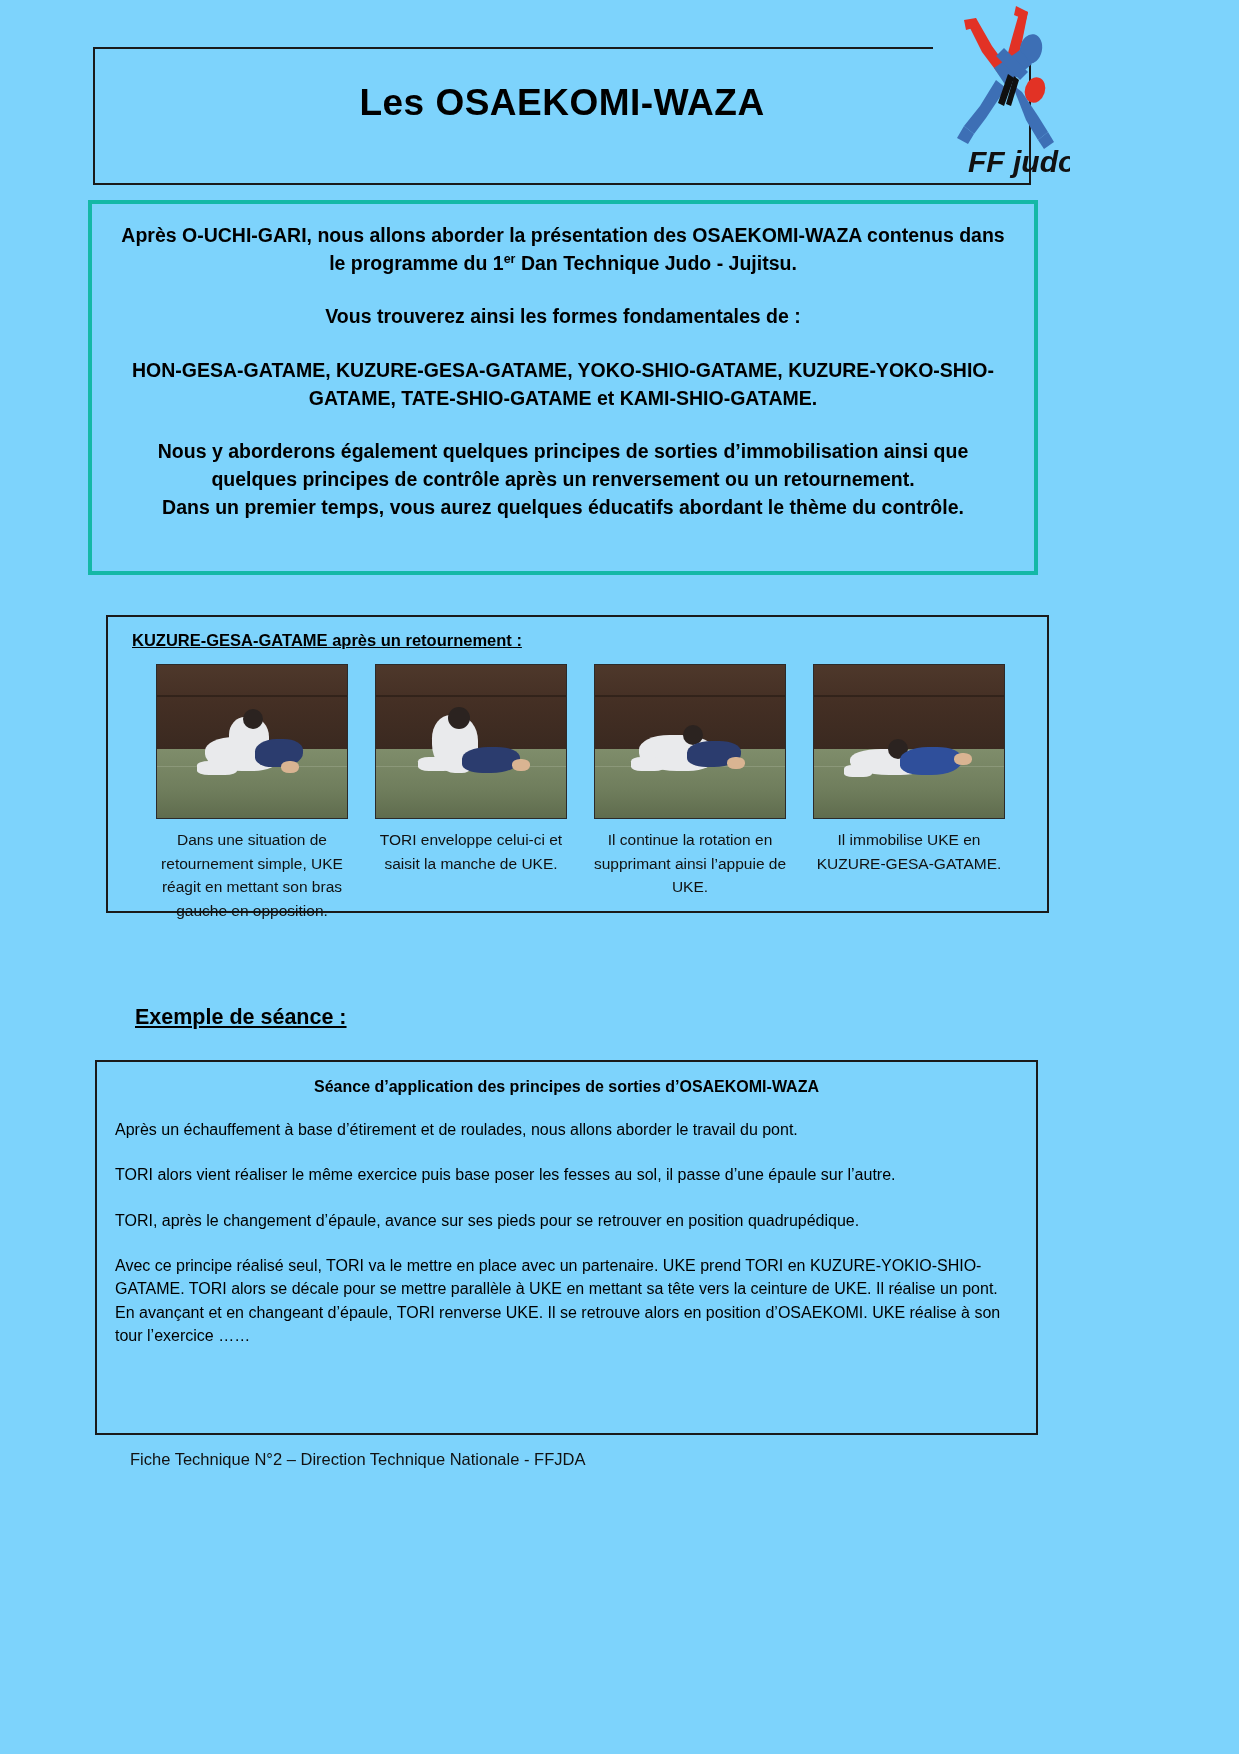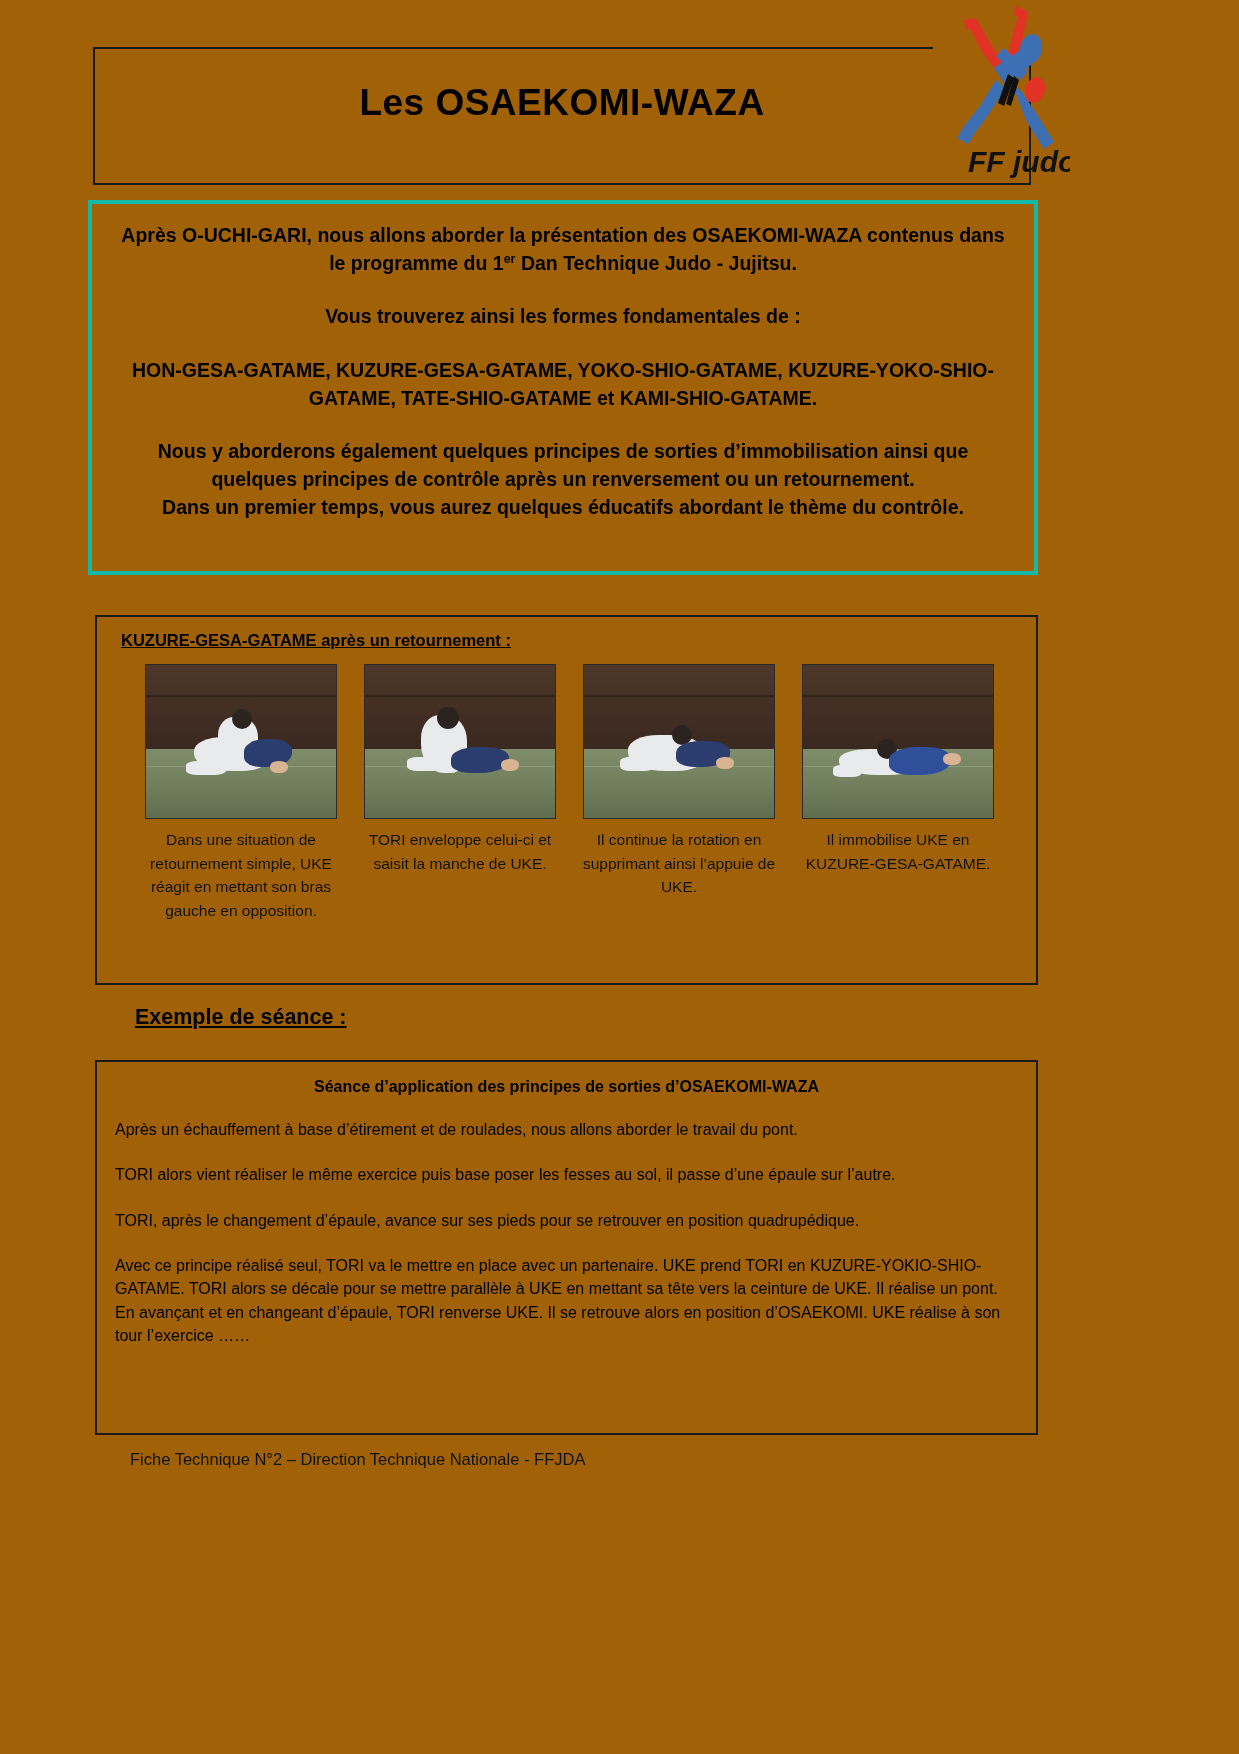--- a/index.html
+++ b/index.html
@@ -14,21 +14,21 @@
     font-family: "Liberation Sans", sans-serif;
     color: #000000;
     overflow: hidden;
   }
 
   .page {
     position: absolute;
     left: 0; top: 0;
     width: 1239px;
     height: 1754px;
-    background: #a16207;
+    background: #7dd3fc;
   }
 
   
   .header-rule {
     position: absolute;
     left: 93px;
     top: 47px;
     width: 840px;
     height: 0;
     border-top: 2px solid #1a1a1a;
@@ -86,24 +86,24 @@
   .intro-p.last { margin-bottom: 0; }
   .intro-p sup {
     font-size: 12.5px;
     vertical-align: super;
     line-height: 0;
   }
 
   
   .seq-box {
     position: absolute;
-    left: 95px;
+    left: 106px;
     top: 615px;
     width: 943px;
-    height: 370px;
+    height: 298px;
     border: 2px solid #1a1a1a;
     box-sizing: border-box;
     padding: 14px 18px;
   }
   .seq-heading {
     font-size: 16.5px;
     font-weight: bold;
     text-decoration: underline;
     margin: 0 0 14px 6px;
   }

